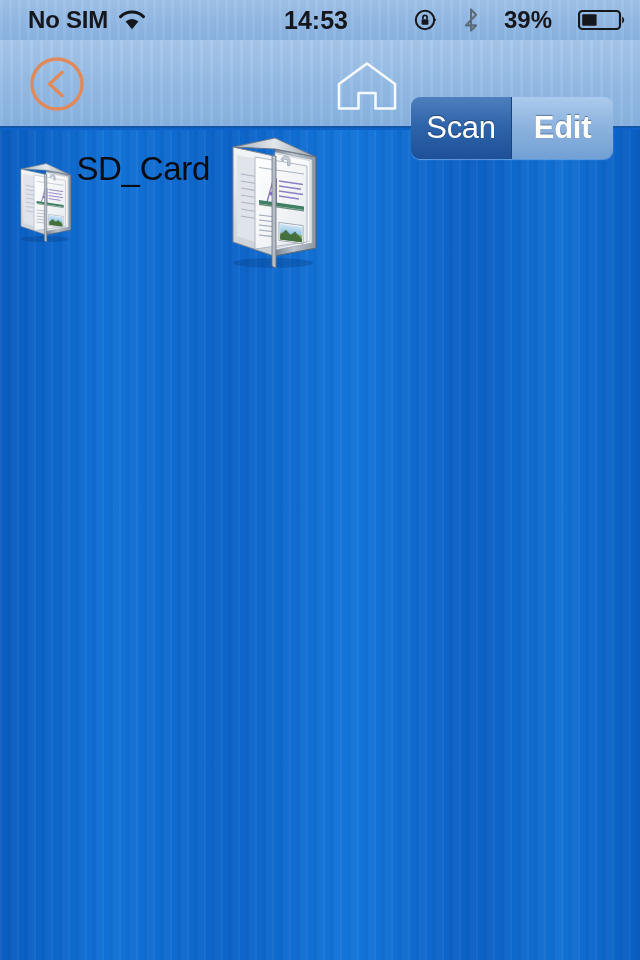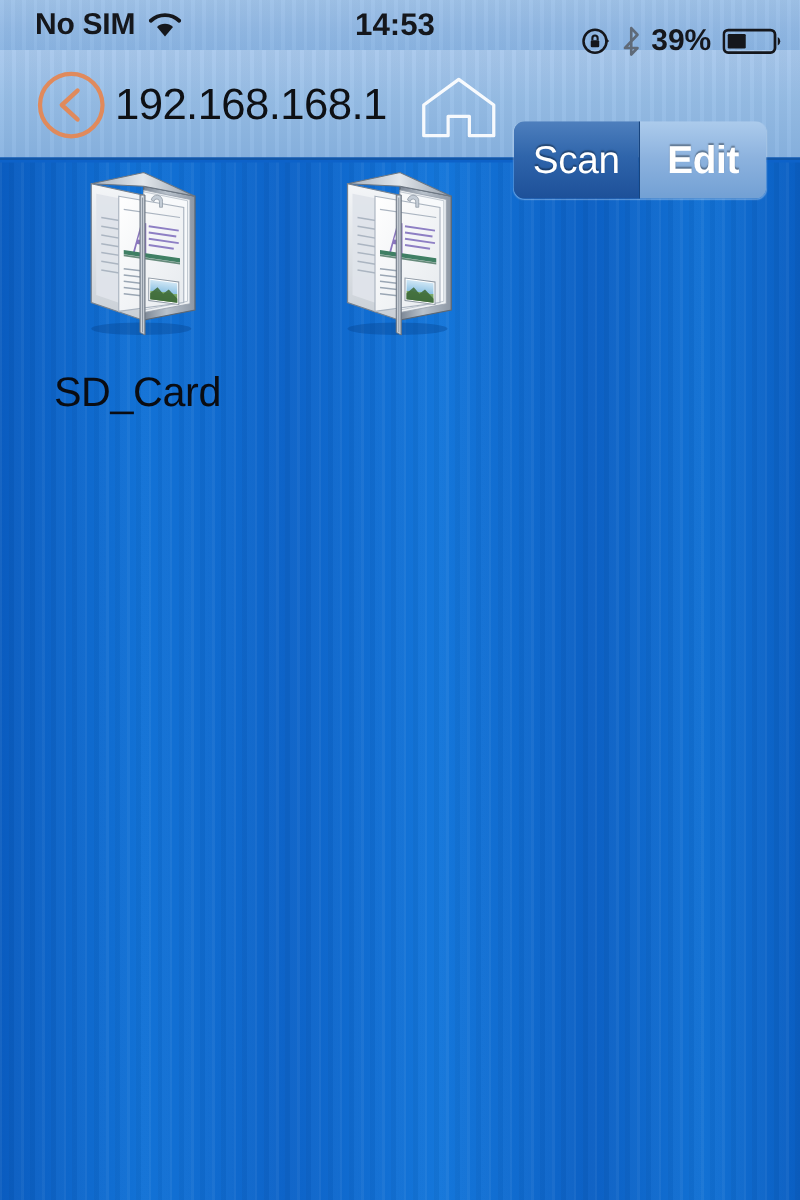--- a/index.html
+++ b/index.html
@@ -40,22 +40,22 @@
     left: 28px; top: 0; height: 40px;
     display: flex; align-items: center; gap: 11px;
   }
   .sb-center {
     position: absolute;
     left: 0; top: 0; width: 640px; height: 40px;
     display: flex; align-items: center; justify-content: center;
   }
   .sb-right {
     position: absolute;
-    right: 14px; top: 13px; height: 40px;
-    display: flex; align-items: center; gap: 9px;
+    right: 14px; top: 0; height: 40px;
+    display: flex; align-items: center; gap: 26px;
   }
   .sb-text {
     font-size: 24px;
     font-weight: bold;
     color: #15171c;
     letter-spacing: -0.2px;
     line-height: 1;
   }
   .sb-clock {
     font-size: 25px;
@@ -167,22 +167,21 @@
     position: absolute;
     left: 0; top: 0;
     width: 640px;
     padding: 5px 0 0 0;
   }
 
   .file-item {
     position: absolute;
     width: 200px;
     display: flex;
-    flex-direction: column;
-    align-items: center;
+    flex-direction: row;
     cursor: pointer;
   }
   .file-item:nth-of-type(1) { left: 10px; top: 0px; }
   .file-item:nth-of-type(2) { left: 215px; top: 0px; }
 
   .file-icon {
     width: 110px;
     height: 145px;
     display: block;
   }
@@ -244,21 +243,20 @@
 
   <div id="nav-bar">
 
     <div id="back-button">
       <svg class="icon-svg" width="56" height="56" viewBox="0 0 56 56">
         <circle cx="28" cy="28" r="25" fill="none" stroke="#e08a5c" stroke-width="3.4"></circle>
         <path d="M33 16.5 L20.5 28 L33 39.5" fill="none" stroke="#e08a5c" stroke-width="3.6" stroke-linecap="round" stroke-linejoin="round"></path>
       </svg>
     </div>
 
-    <div id="nav-title">192.168.168.1</div>
 
     <div id="home-button">
       <svg class="icon-svg" width="62" height="50" viewBox="0 0 62 50">
         <path d="M3 23 L31 2.5 L59 23 L59 47.5 L39.5 47.5 L39.5 32 L22.5 32 L22.5 47.5 L3 47.5 Z" fill="none" stroke="#ffffff" stroke-width="2.6" stroke-linejoin="round" stroke-linecap="round" opacity="0.92"></path>
       </svg>
     </div>
 
     <div id="segmented-control">
       <div class="seg-btn selected">Scan</div>
       <div class="seg-btn normal">Edit</div>

